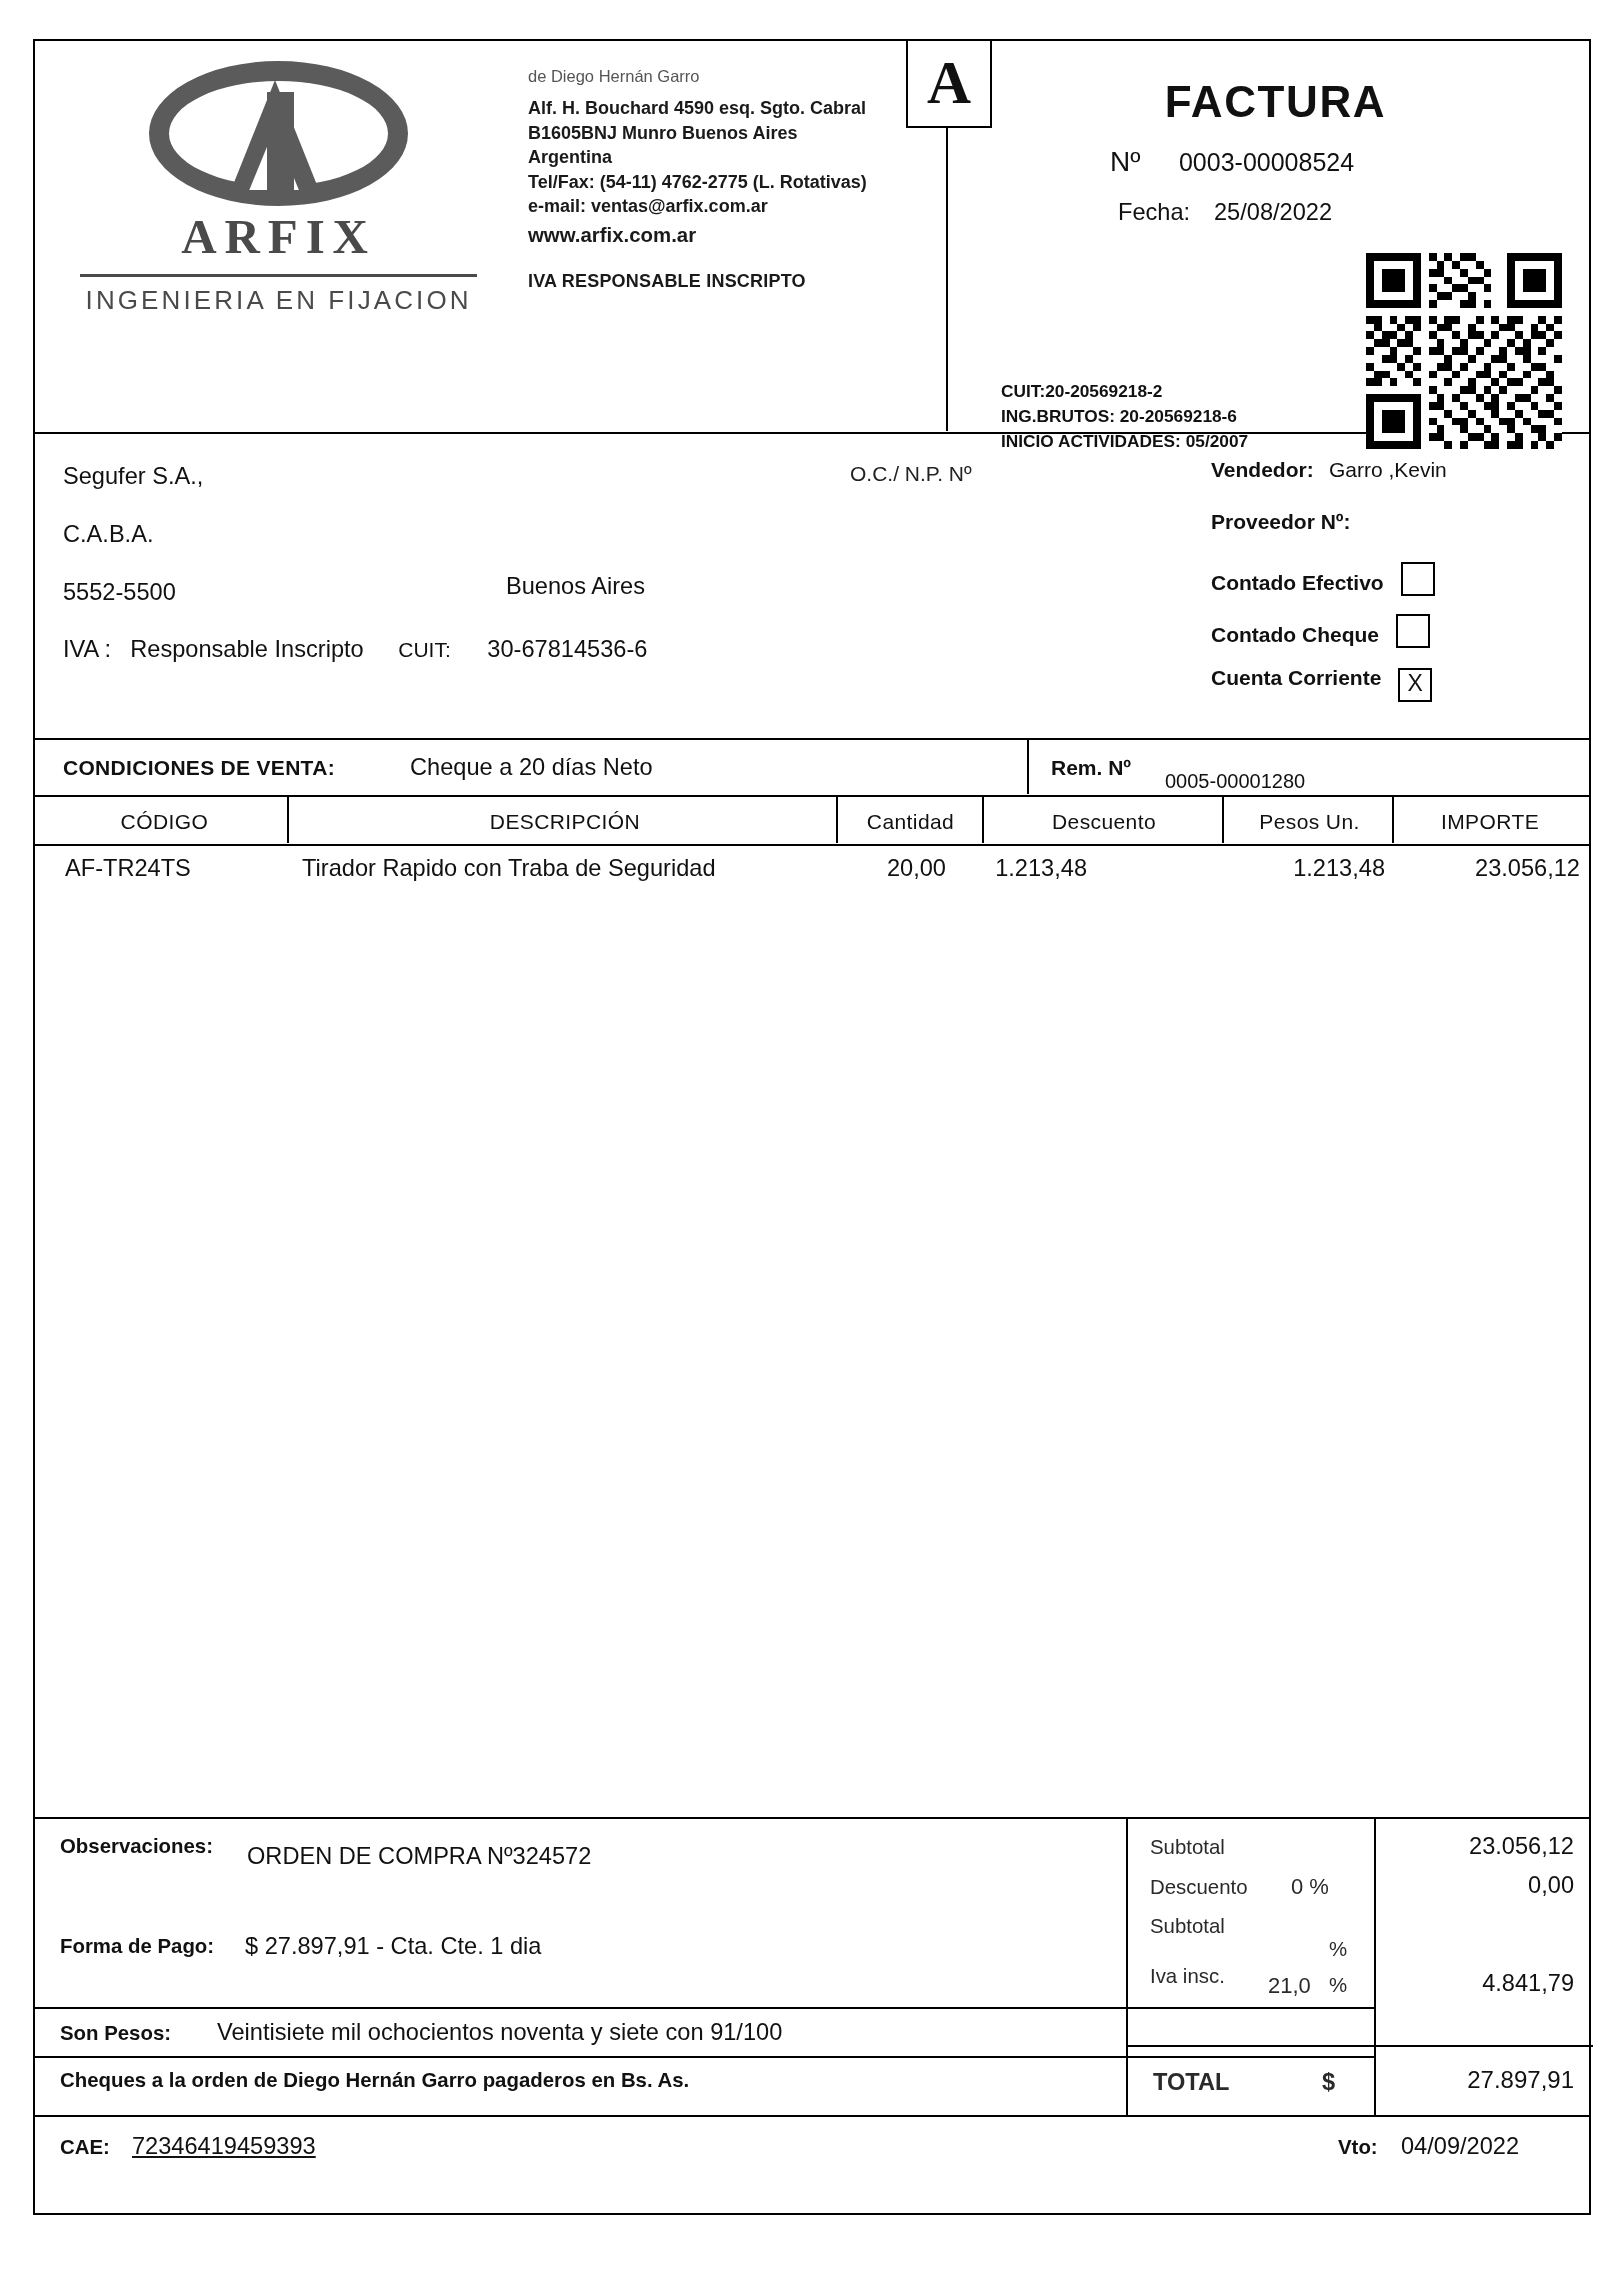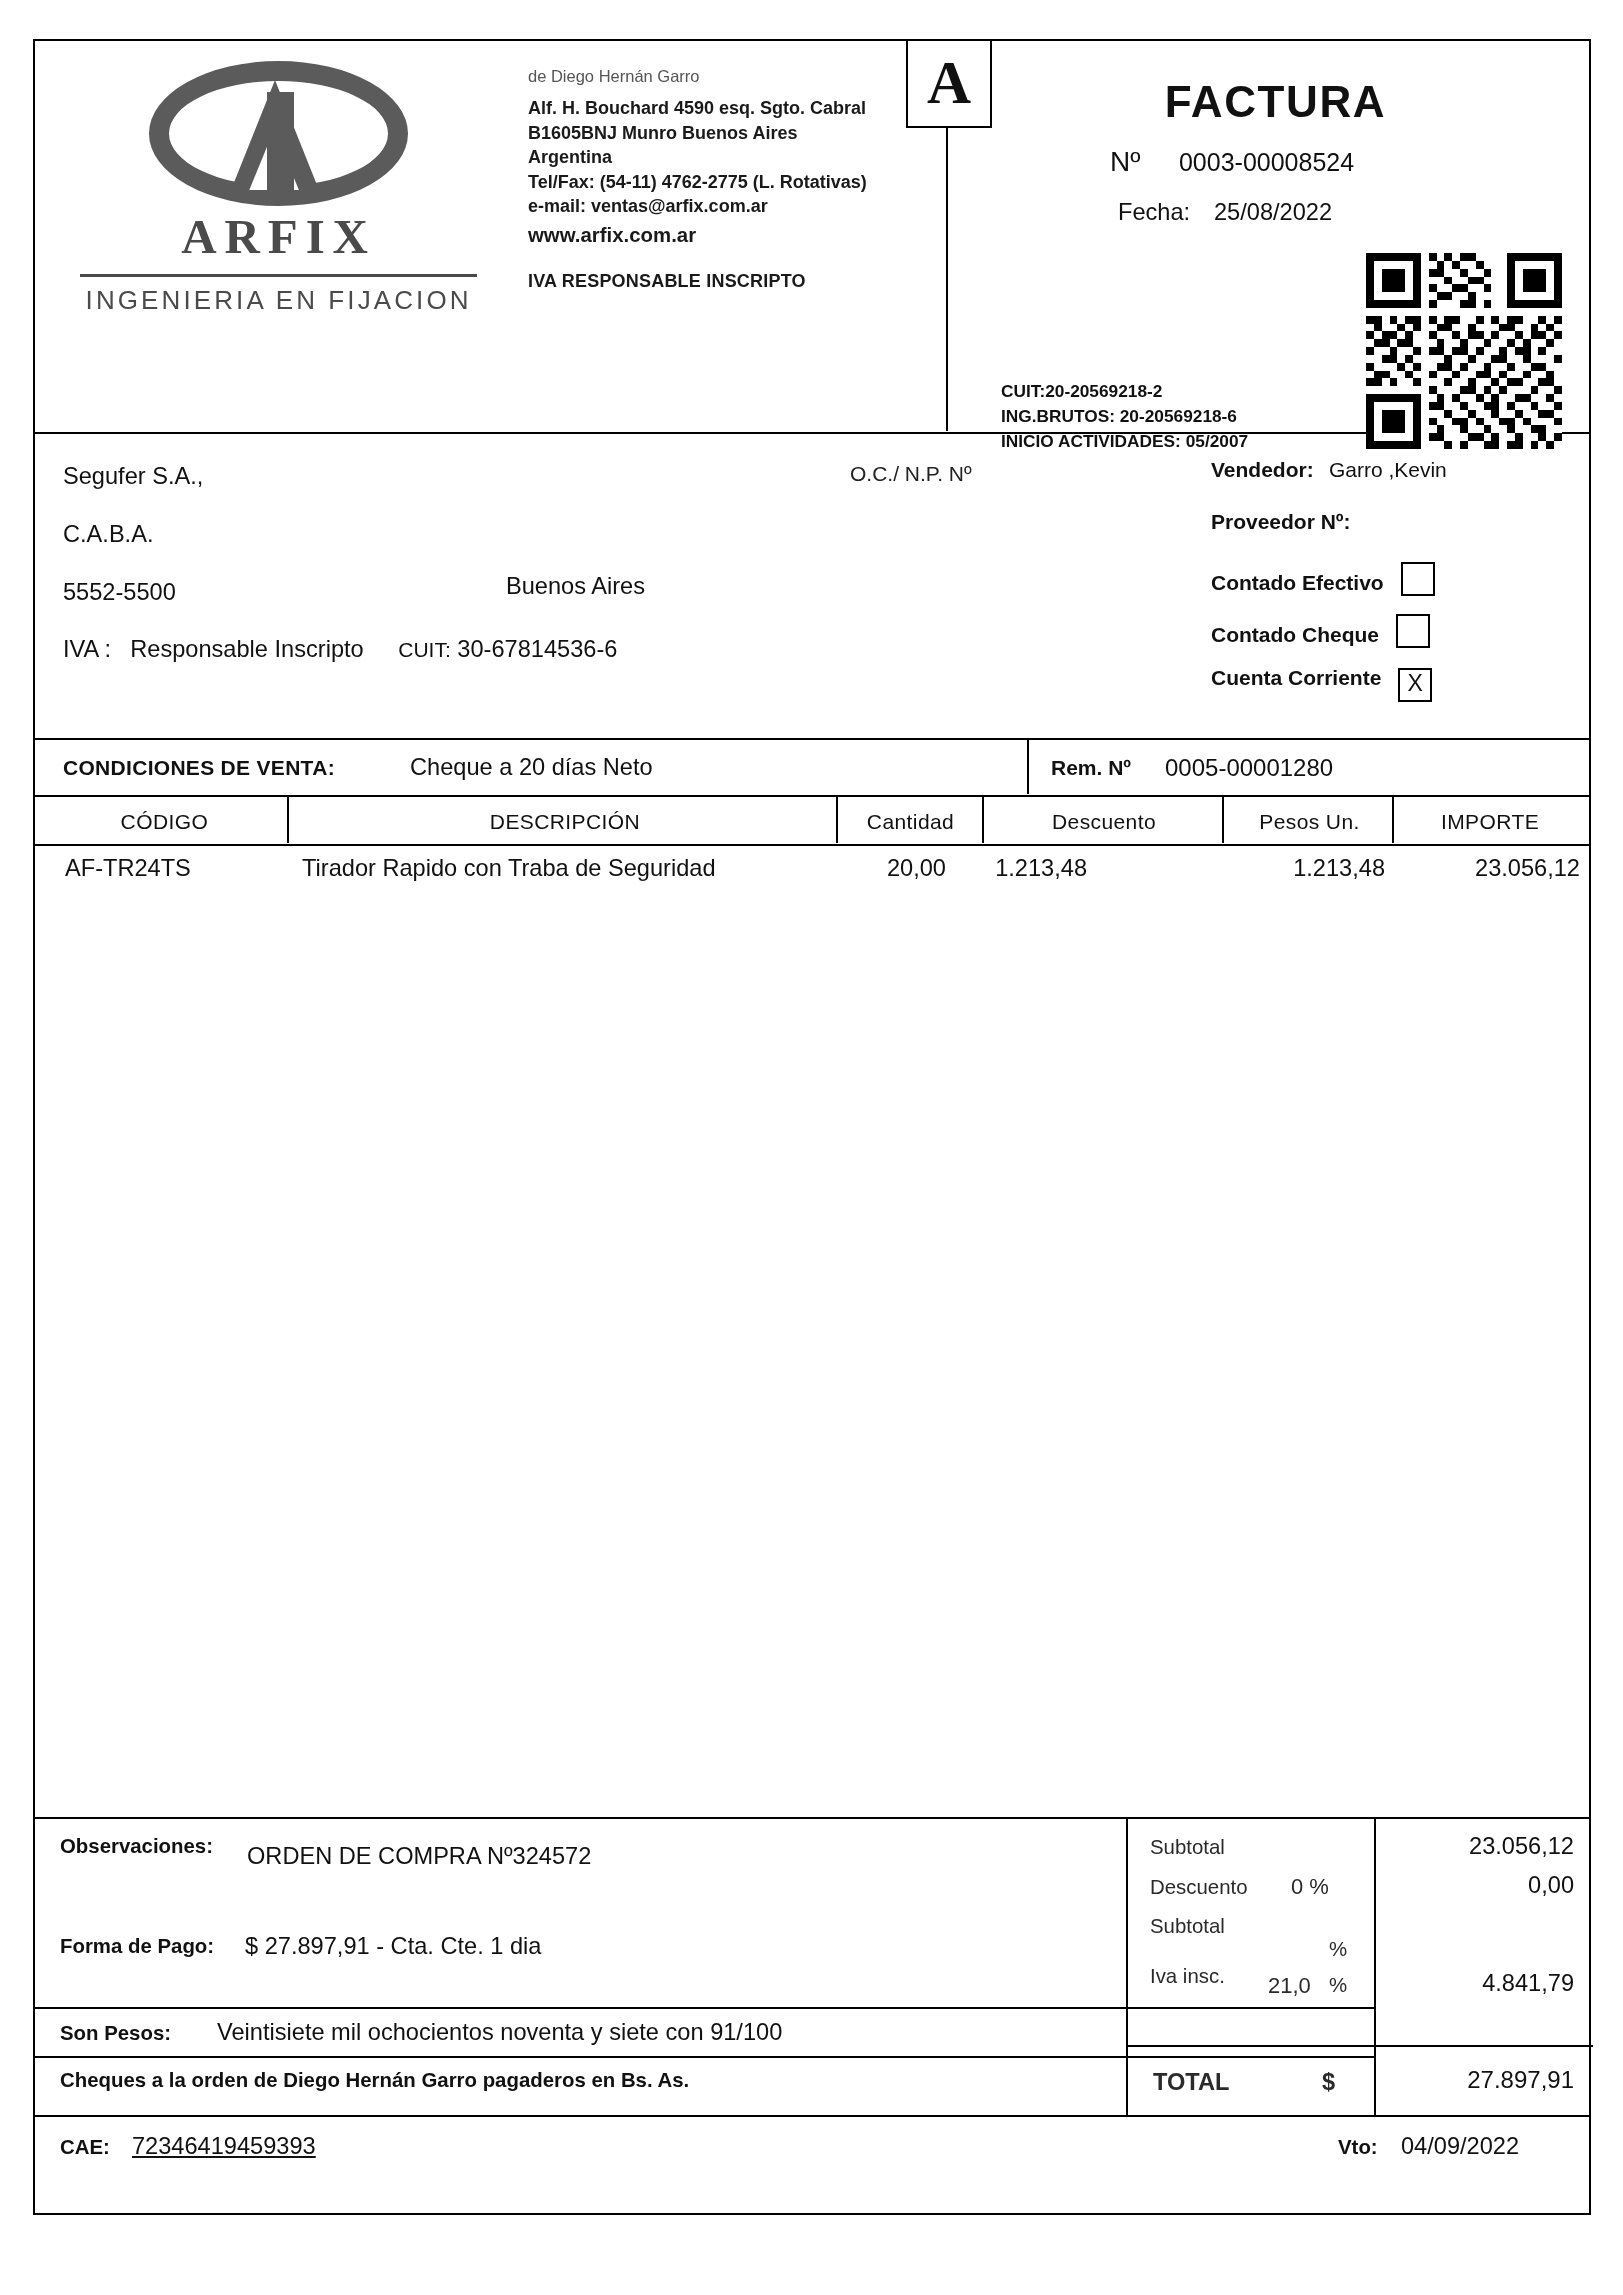--- a/index.html
+++ b/index.html
@@ -290,22 +290,22 @@
   .rem-label {
     position: absolute;
     left: 1016px;
     top: 15.7px;
     font-size: 21px;
     font-weight: bold;
   }
   .rem-value {
     position: absolute;
     left: 1130px;
-    top: 14px;
-    font-size: 24px;
+    top: 30px;
+    font-size: 20px;
     text-align: right;
   }
 
   
   .items-head {
     position: relative;
     height: 49px;
     border-bottom: 2.4px solid #000;
     box-sizing: border-box;
     font-size: 21px;
@@ -675,21 +675,21 @@
 
     <div class="client">
       <div class="client-left">
         <div>Segufer S.A.,</div>
         <div>C.A.B.A.</div>
         <div>5552-5500</div>
         <div>
           <span>IVA :</span>
           <span style="margin-left:12.6px">Responsable Inscripto</span>
           <span style="margin-left:28px;font-size:21px">CUIT:</span>
-          <span style="margin-left:0">30-67814536-6</span>
+          <span style="margin-left:30px">30-67814536-6</span>
         </div>
       </div>
 
       <div class="client-city" style="top:124px">Buenos Aires</div>
 
       <div class="oc-label">O.C./ N.P. Nº</div>
 
       <div class="client-right">
         <div class="cr-row">
           <span>Vendedor:</span>

